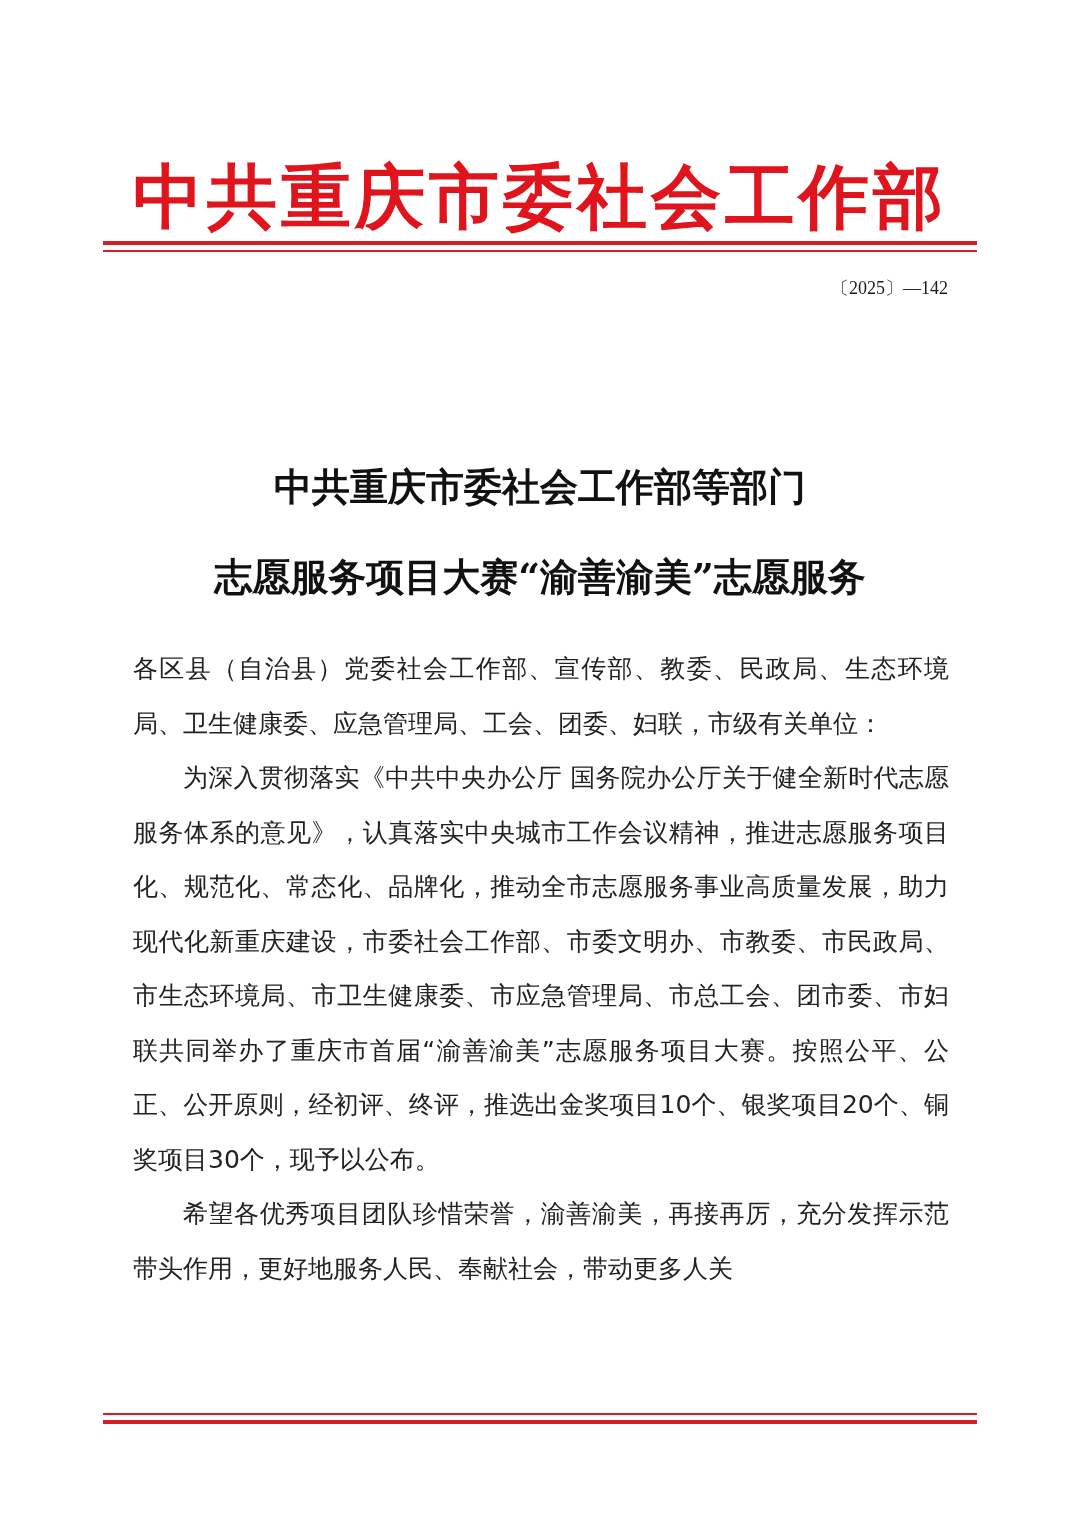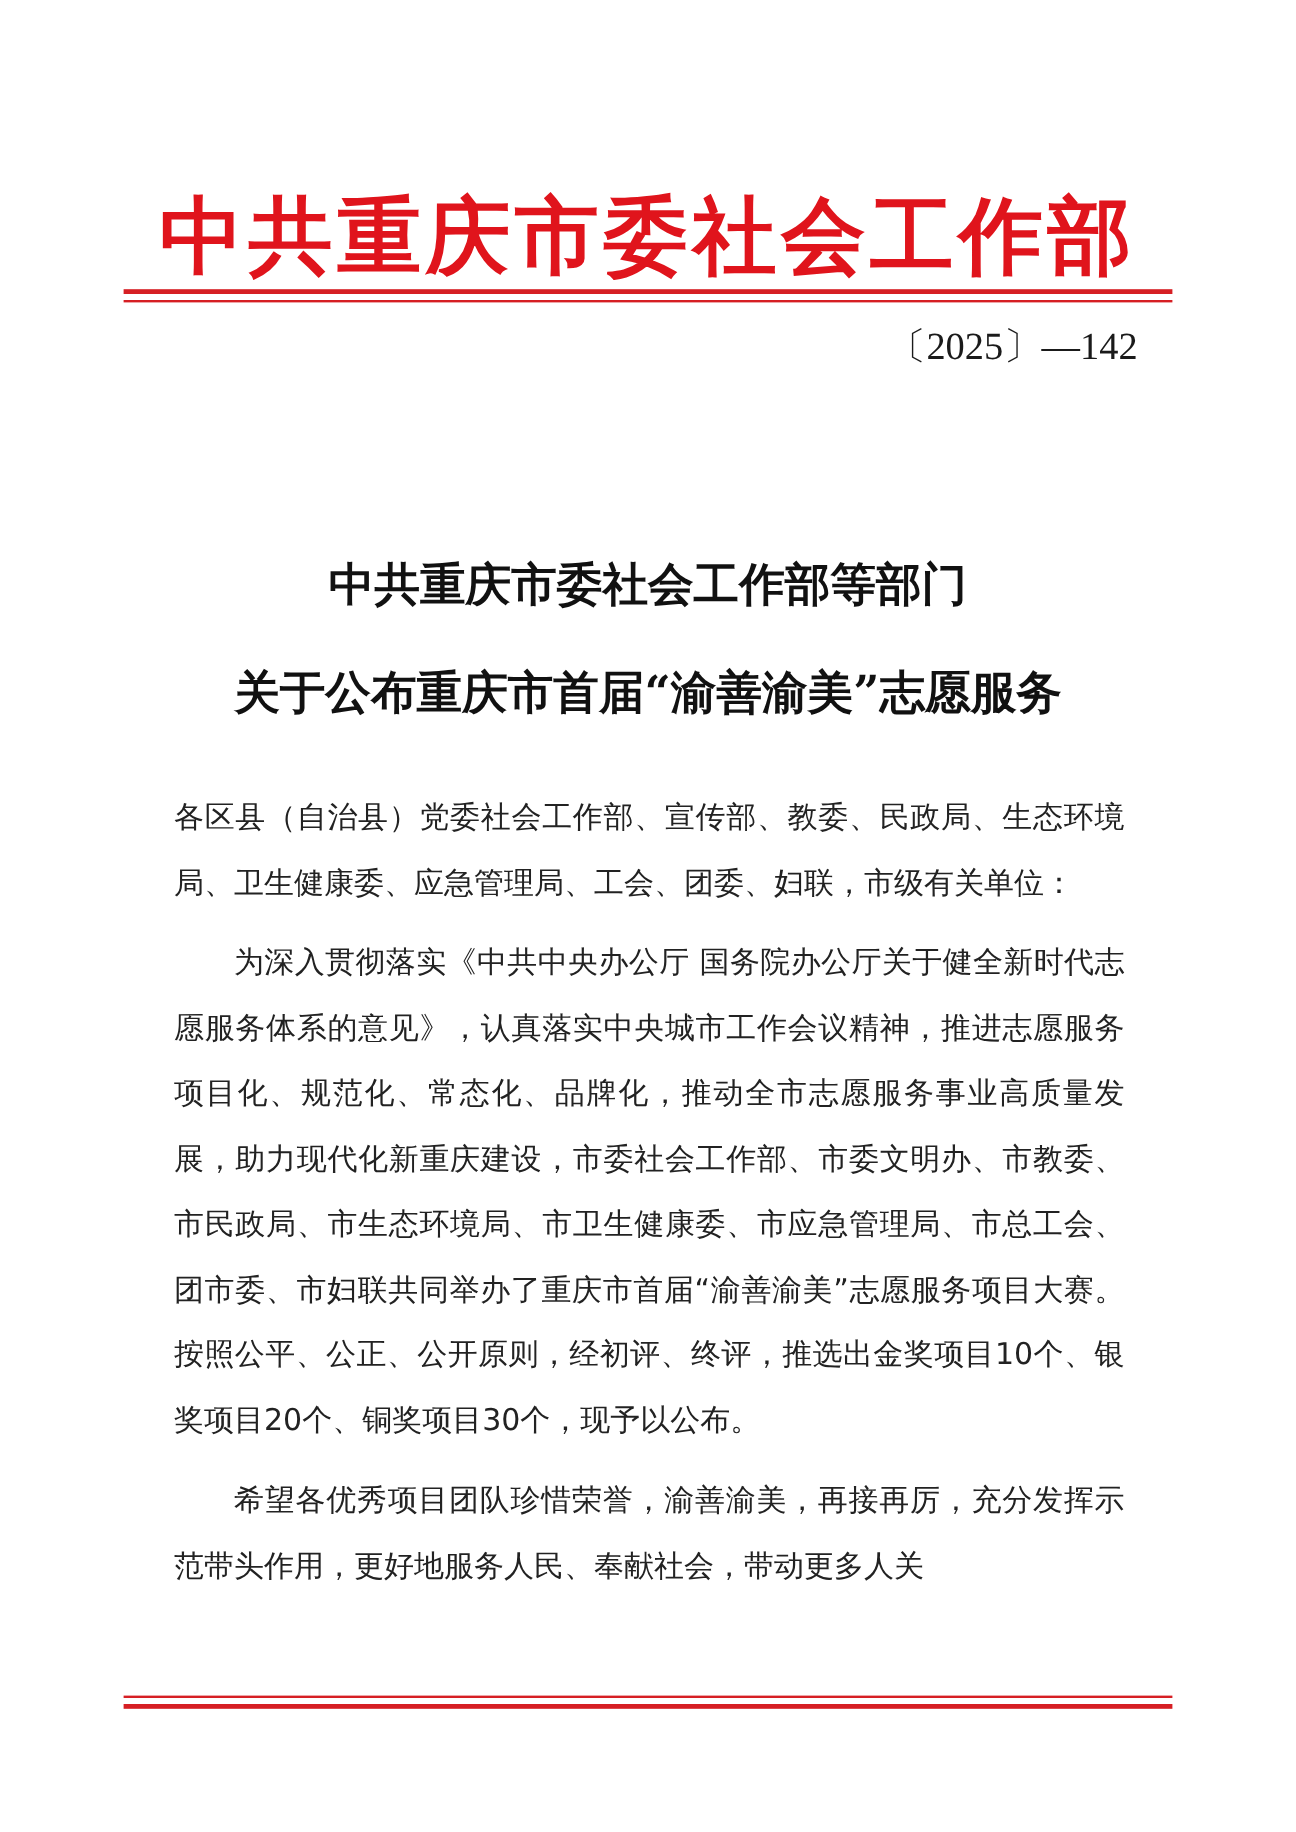--- a/index.html
+++ b/index.html
@@ -24,21 +24,21 @@
       color: #e0141c;
     }
     .rule { position: absolute; left: 103px; width: 874px; background: #d61f24; }
     .rule.thick { height: 4px; }
     .rule.thin { height: 1.5px; }
     .doc-number {
       position: absolute;
       right: 132px;
       top: 268px;
       font-family: "Liberation Serif", "DejaVu Serif", serif;
-      font-size: 32px;
+      font-size: 18px;
       line-height: 40px;
       color: #1a1a1a;
     }
     .title {
       position: absolute;
       left: 0; right: 0;
       top: 424px;
       text-align: center;
       font-family: "DejaVu Serif", "Liberation Serif", serif;
       font-weight: bold;
@@ -51,38 +51,38 @@
       position: absolute;
       left: 133px;
       width: 816px;
       top: 642px;
       font-family: "DejaVu Sans", "Liberation Sans", sans-serif;
       font-size: 25px;
       line-height: 54.5px;
       color: #222;
       text-align: justify;
     }
-    .body-text p { margin: 12px; }
+    .body-text p { margin: 0; }
     .body-text p.indent { text-indent: 2em; }
   </style>
 </head>
 <body>
 
 <div>
 
   <div class="masthead">中共重庆市委社会工作部</div>
 
   <div class="rule thick" style="top:241px;"></div>
   <div class="rule thin" style="top:250px;"></div>
 
   <div class="doc-number">〔2025〕—142</div>
 
   <div class="title">
     <div>中共重庆市委社会工作部等部门</div>
-    <div>关于公布重庆市首届“渝善渝美”志愿服务</div>
+    <div>志愿服务项目大赛“渝善渝美”志愿服务</div>
   </div>
 
   <div class="body-text">
     <p>各区县（自治县）党委社会工作部、宣传部、教委、民政局、生态环境局、卫生健康委、应急管理局、工会、团委、妇联，市级有关单位：</p>
     <p class="indent">为深入贯彻落实《中共中央办公厅 国务院办公厅关于健全新时代志愿服务体系的意见》，认真落实中央城市工作会议精神，推进志愿服务项目化、规范化、常态化、品牌化，推动全市志愿服务事业高质量发展，助力现代化新重庆建设，市委社会工作部、市委文明办、市教委、市民政局、市生态环境局、市卫生健康委、市应急管理局、市总工会、团市委、市妇联共同举办了重庆市首届“渝善渝美”志愿服务项目大赛。按照公平、公正、公开原则，经初评、终评，推选出金奖项目10个、银奖项目20个、铜奖项目30个，现予以公布。</p>
     <p class="indent">希望各优秀项目团队珍惜荣誉，渝善渝美，再接再厉，充分发挥示范带头作用，更好地服务人民、奉献社会，带动更多人关</p>
   </div>
 
   <div class="rule thin" style="top:1413px;"></div>
   <div class="rule thick" style="top:1420px;"></div>

